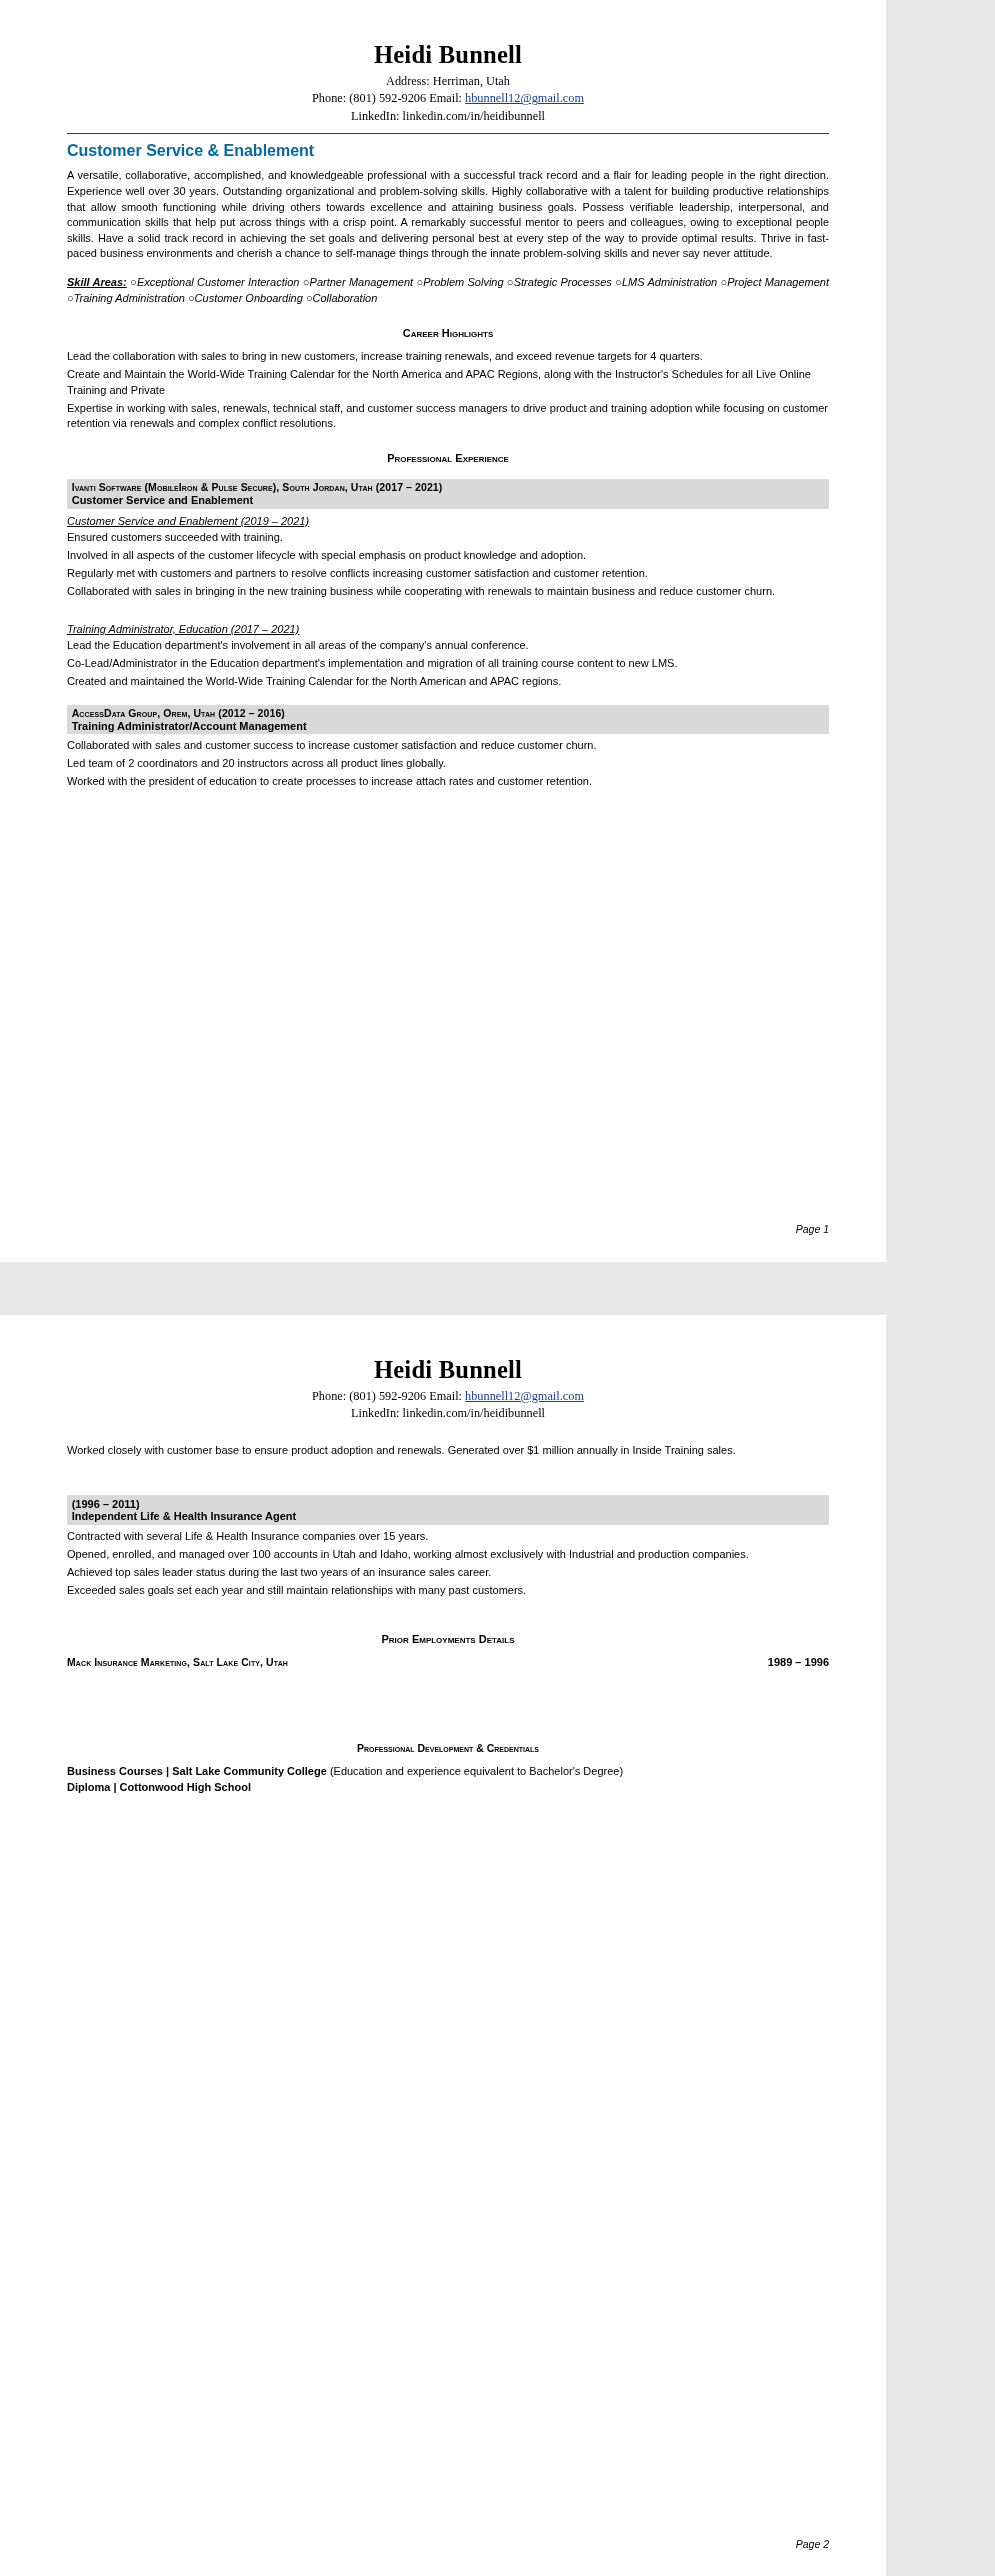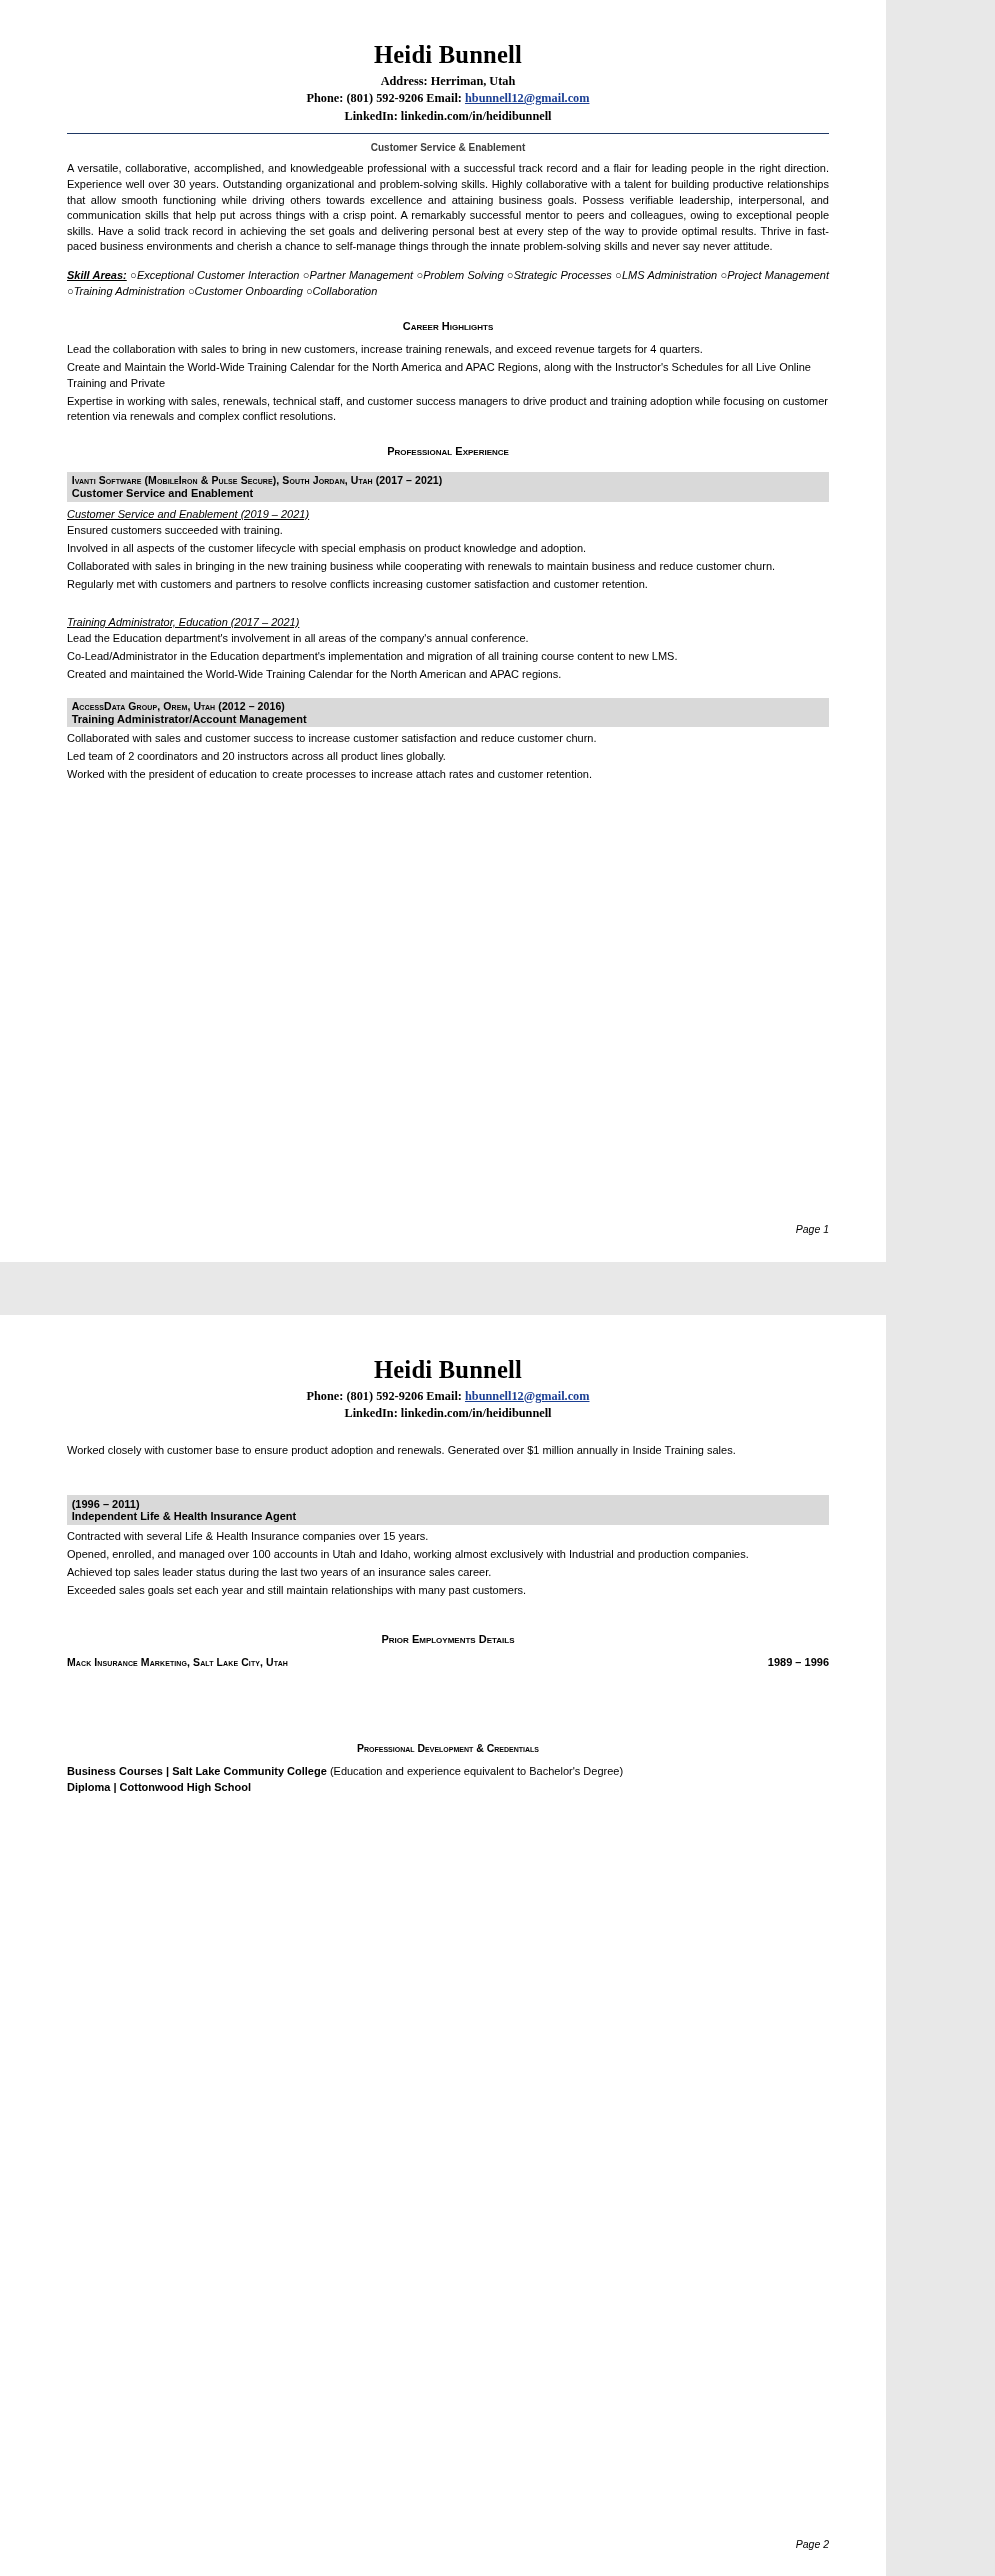--- a/index.html
+++ b/index.html
@@ -31,42 +31,41 @@
     font-family: "Liberation Serif", serif;
     font-weight: bold;
     font-size: 24.6px;
     text-align: center;
     letter-spacing: 0.2px;
     margin: 0 0 3.5px 0;
     color: #000;
   }
   .doc-contact {
     font-family: "Liberation Serif", serif;
-    font-weight: bold;
+    font-weight: normal;
     font-size: 12.3px;
     text-align: center;
     line-height: 1.45;
     color: #000;
   }
   .doc-contact a {
     color: #1b3f94;
     text-decoration: underline;
   }
   .hr-thick {
     border: none;
     border-top: 1.8px solid #1f3864;
     margin: 7px 0 8.2px 0;
   }
 
   .title-main {
-    text-align: center;
-    font-size: 10px;
+    font-size: 16px;
     font-weight: bold;
     margin: 0 0 8.2px 0;
-    color: #404040;
+    color: #0369a1;
   }
 
   p.body {
     font-size: 11px;
     line-height: 1.42;
     text-align: justify;
     margin: 0 0 8.2px 0;
     color: #000;
   }
   p.body-left {
@@ -207,22 +206,22 @@
 
     <div class="section-head smallcaps">Professional Experience</div>
 
     <div class="job-band">
       <div class="line1">Ivanti Software (MobileIron &amp; Pulse Secure), South Jordan, Utah (2017 – 2021)</div>
       <div class="line2">Customer Service and Enablement</div>
     </div>
     <div class="role-sub">Customer Service and Enablement (2019 – 2021)</div>
     <p class="bullet-line">Ensured customers succeeded with training.</p>
     <p class="bullet-line">Involved in all aspects of the customer lifecycle with special emphasis on product knowledge and adoption.</p>
+    <p class="bullet-line">Regularly met with customers and partners to resolve conflicts increasing customer satisfaction and customer retention.</p>
     <p class="bullet-line">Collaborated with sales in bringing in the new training business while cooperating with renewals to maintain business and reduce customer churn.</p>
-    <p class="bullet-line">Regularly met with customers and partners to resolve conflicts increasing customer satisfaction and customer retention.</p>
 
     <div class="gap-md"></div>
 
     <div class="role-sub">Training Administrator, Education (2017 – 2021)</div>
     <p class="bullet-line">Lead the Education department's involvement in all areas of the company's annual conference.</p>
     <p class="bullet-line">Co-Lead/Administrator in the Education department's implementation and migration of all training course content to new LMS.</p>
     <p class="bullet-line">Created and maintained the World-Wide Training Calendar for the North American and APAC regions.</p>
 
     <div class="job-band">
       <div class="line1">AccessData Group, Orem, Utah (2012 – 2016)</div>

